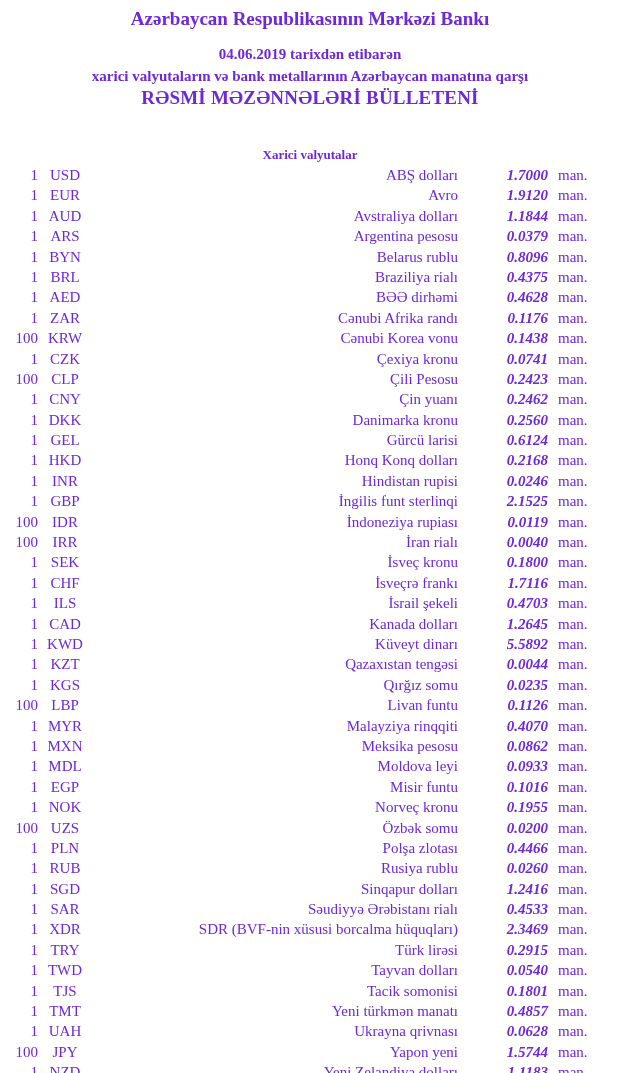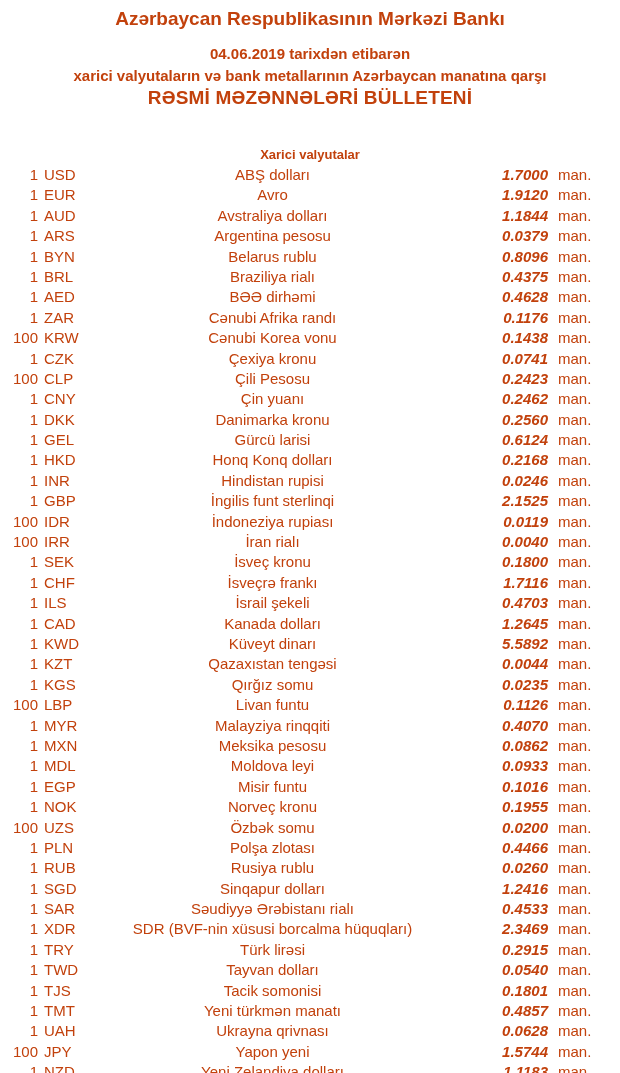--- a/index.html
+++ b/index.html
@@ -5,22 +5,22 @@
   html, body {
     margin: 0;
     padding: 0;
     background: #ffffff;
   }
   .page {
     position: relative;
     width: 620px;
     height: 1073px;
     background: #ffffff;
-    color: #c2410c;
-    font-family: Liberation Sans, sans-serif;
+    color: #6d28d9;
+    font-family: Liberation Serif, serif;
     overflow: hidden;
   }
   .doc-header {
     text-align: center;
     font-weight: bold;
   }
   .bank-name {
     padding-top: 7px;
     font-size: 19px;
     line-height: 23px;
@@ -54,24 +54,25 @@
     grid-template-columns: 38px 48px 1fr 100px 62px;
     align-items: baseline;
     height: 20.4px;
     font-size: 15px;
     line-height: 20.4px;
   }
   .qty {
     text-align: right;
   }
   .code {
+    text-align: center;
     margin-left: 6px;
   }
   .name {
-    text-align: center;
+    text-align: right;
     padding-left: 1px;
     white-space: nowrap;
     overflow: hidden;
   }
   .rate {
     text-align: right;
     padding-right: 10px;
     font-weight: bold;
     font-style: italic;
   }

